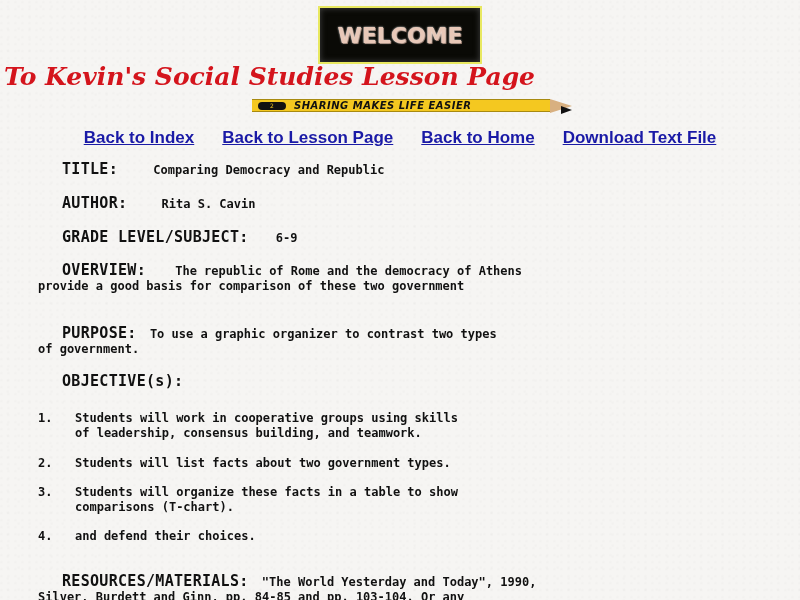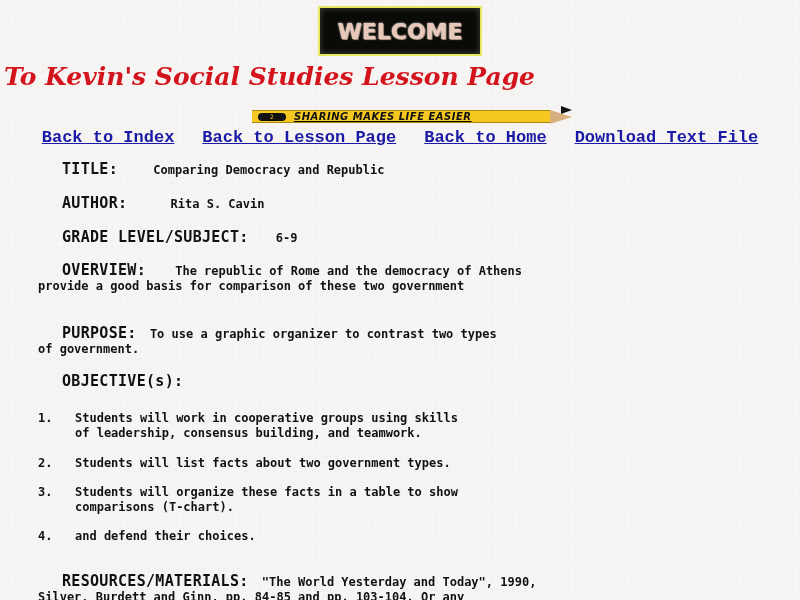--- a/index.html
+++ b/index.html
@@ -17,21 +17,21 @@
       background-size: 7px 7px, 11px 11px;
       font-family: "DejaVu Serif", serif;
       color: #000;
       position: relative;
     }
     .welcome-wrap {
       position: absolute;
       left: 318px;
       top: 6px;
       width: 164px;
-      height: 50px;
+      height: 58px;
       background: #fef9c3;
       border: 2px solid #e8e860;
       box-sizing: border-box;
       padding: 0;
     }
     .welcome-inner {
       width: 100%;
       height: 100%;
       background: #0a0a06;
       display: flex;
@@ -56,26 +56,25 @@
       font-family: "DejaVu Serif", serif;
       font-style: italic;
       font-weight: bold;
       font-size: 25px;
       color: #d4141c;
       margin: 4px;
     }
     .pencil {
       position: absolute;
       left: 228px;
-      top: 110px;
+      top: 98px;
       width: 344px;
       height: 15px;
       display: flex;
-      align-items: flex-start;
-      text-decoration: underline;
+      align-items: center;
     }
     .pencil .eraser { width: 10px; background: #f07a28; }
     .pencil .ferrule { width: 12px; background: linear-gradient(90deg,#b8c8c8,#e8f0f0,#a8b8b8); border-left:1px solid #888; border-right:1px solid #888;}
     .pencil .body {
       flex: 1;
       background: #f4c820;
       border-top: 1px solid #a88a10;
       border-bottom: 1px solid #a88a10;
       display: flex;
       align-items: center;
@@ -115,21 +114,21 @@
       position: absolute;
       top: 128px;
       left: 0;
       width: 800px;
       display: flex;
       justify-content: center;
       gap: 28px;
       padding-left: 0;
     }
     .nav a {
-      font-family: Liberation Mono, monospace;
+      font-family: Liberation Sans, sans-serif;
       font-weight: bold;
       font-size: 17px;
       color: #1a1aa6;
       text-decoration: underline;
       cursor: pointer;
     }
     .content {
       position: absolute;
       left: 38px;
       top: 160px;
@@ -179,21 +178,21 @@
 </div>
 
 <div class="content">
   <div style="position:absolute; top:2px; left:0;">
     <span class="label">TITLE:</span>
     <span style="margin-left:28px;">Comparing Democracy and Republic</span>
   </div>
 
   <div style="position:absolute; top:36px; left:0;">
     <span class="label">AUTHOR:</span>
-    <span style="margin-left:36px;text-align:center;">Rita S. Cavin</span>
+    <span style="margin-left:27px;text-align:center;">Rita S. Cavin</span>
   </div>
 
   <div style="position:absolute; top:70px; left:0;">
     <span class="label">GRADE LEVEL/SUBJECT:</span>
     <span style="margin-left:20px;">6-9</span>
   </div>
 
   <div style="position:absolute; top:103px; left:0; width:720px;">
     <div>
       <span class="label">OVERVIEW:</span>

